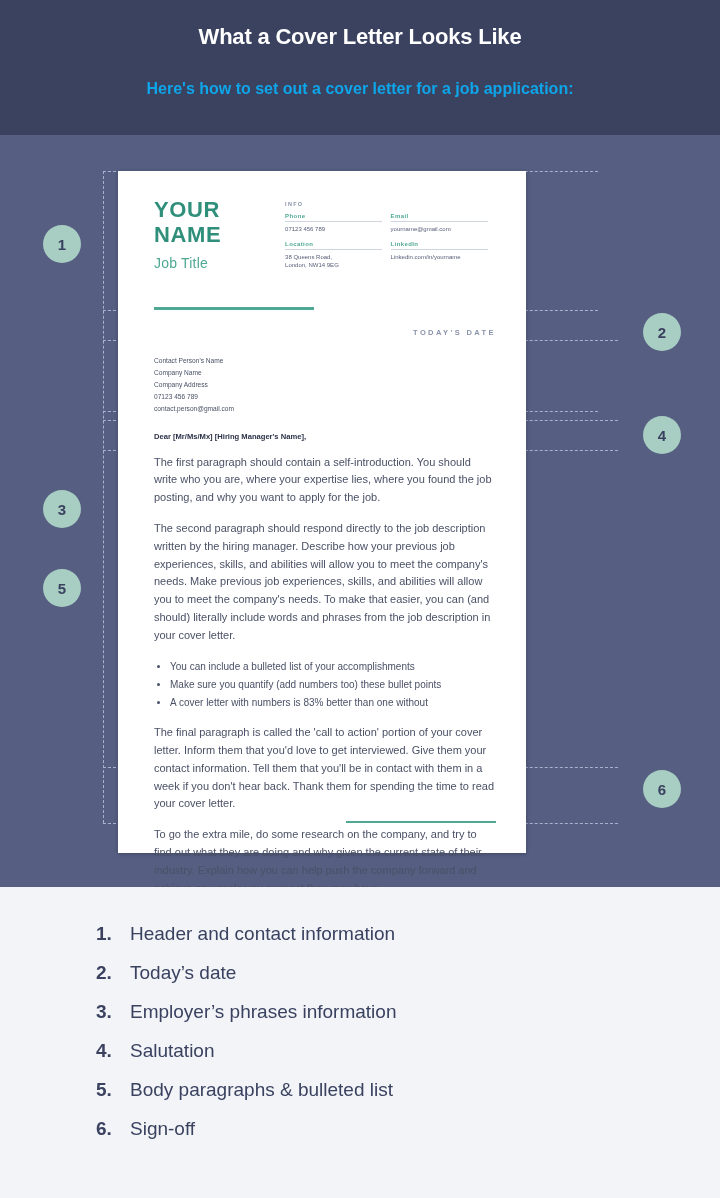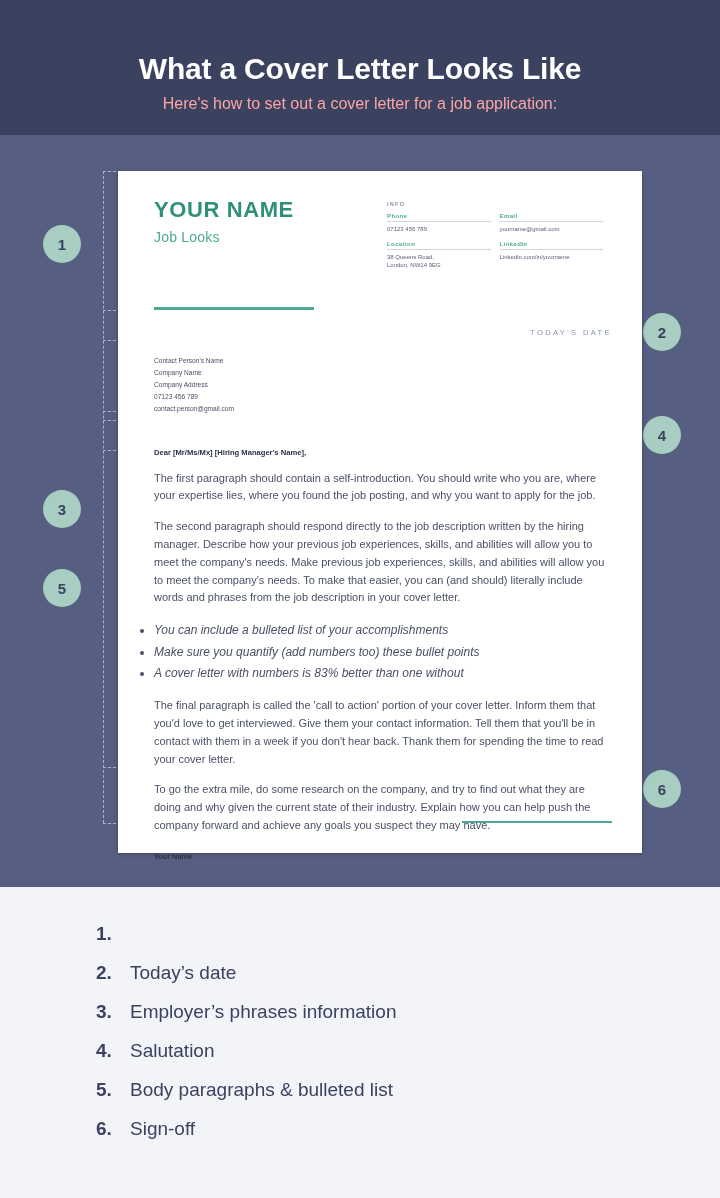--- a/index.html
+++ b/index.html
@@ -21,30 +21,30 @@
   .header-band {
     position: absolute;
     left: 0; top: 0;
     width: 720px;
     height: 135px;
     background: #3a4260;
     text-align: center;
   }
   .header-title {
     color: #ffffff;
-    font-size: 30px;
+    font-size: 22px;
     font-weight: bold;
     letter-spacing: -0.2px;
-    margin-top: 52px;
+    margin-top: 24px;
   }
   .header-sub {
-    color: #fca5a5;
+    color: #0ea5e9;
     font-size: 16px;
-    font-weight: normal;
-    margin-top: 9px;
+    font-weight: bold;
+    margin-top: 30px;
   }
 
   
   .mid-band {
     position: absolute;
     left: 0; top: 135px;
     width: 720px;
     height: 752px;
     background: #565e82;
   }
@@ -72,21 +72,21 @@
     font-weight: bold;
     display: flex;
     align-items: center;
     justify-content: center;
   }
 
   
   .letter {
     position: absolute;
     left: 118px; top: 36px;
-    width: 524px;
+    width: 408px;
     height: 682px;
     background: #ffffff;
     box-shadow: 0 1px 4px rgba(0,0,0,0.25);
   }
   .letter-inner {
     position: absolute;
     left: 36px; right: 30px; top: 26px;
   }
 
   
@@ -143,47 +143,47 @@
     width: 160px;
     margin-top: 30px;
   }
 
   .todays-date {
     color: #8a93ab;
     font-size: 7.5px;
     letter-spacing: 2.4px;
     text-align: right;
     margin-top: 18px;
-    font-weight: normal;
+    font-weight: bold;
   }
 
   .recipient {
     margin-top: 18px;
     color: #4a5166;
     font-size: 6.6px;
     line-height: 1.85;
   }
   .salutation {
-    margin-top: 32px;
+    margin-top: 16px;
     color: #2c3147;
     font-size: 7.6px;
     font-weight: bold;
   }
   .body-p {
     margin-top: 13px;
     color: #4a5166;
     font-size: 11px;
     line-height: 1.62;
   }
   .bullets {
     margin-top: 13px;
+    margin-left: 16px;
     color: #4a5166;
-    font-size: 12px;
+    font-size: 10px;
     line-height: 1.72;
-    font-style: italic;
   }
   .bullets li { margin-bottom: 1px; }
   .signoff {
     margin-top: 16px;
     color: #4a5166;
     font-size: 7.3px;
     line-height: 1.6;
   }
   .signoff b { color: #2c3147; }
   .rule-teal-bottom {
@@ -250,21 +250,21 @@
     <div class="bubble" style="left:643px; top:281px;">4</div>
     <div class="bubble" style="left:43px; top:434px;">5</div>
     <div class="bubble" style="left:643px; top:635px;">6</div>
 
     <div class="letter">
       <div class="letter-inner">
 
         <div class="letter-head">
           <div>
             <div class="your-name">YOUR NAME</div>
-            <div class="job-title">Job Looks</div>
+            <div class="job-title">Job Title</div>
           </div>
           <div class="info-block">
             <div class="info-label">INFO</div>
             <div class="info-grid">
               <div class="info-col">
                 <div class="info-head">Phone</div>
                 <div class="info-val">07123 456 789</div>
               </div>
               <div class="info-col">
                 <div class="info-head">Email</div>
@@ -312,20 +312,21 @@
         </div>
       </div>
       <div class="rule-teal-bottom"></div>
     </div>
   </div>
 
   <div class="legend">
     <div class="legend-list">
       <div class="legend-item">
         <span class="legend-num">1.</span>
+        <span class="legend-text">Header and contact information</span>
       </div>
       <div class="legend-item">
         <span class="legend-num">2.</span>
         <span class="legend-text">Today’s date</span>
       </div>
       <div class="legend-item">
         <span class="legend-num">3.</span>
         <span class="legend-text">Employer’s phrases information</span>
       </div>
       <div class="legend-item">

